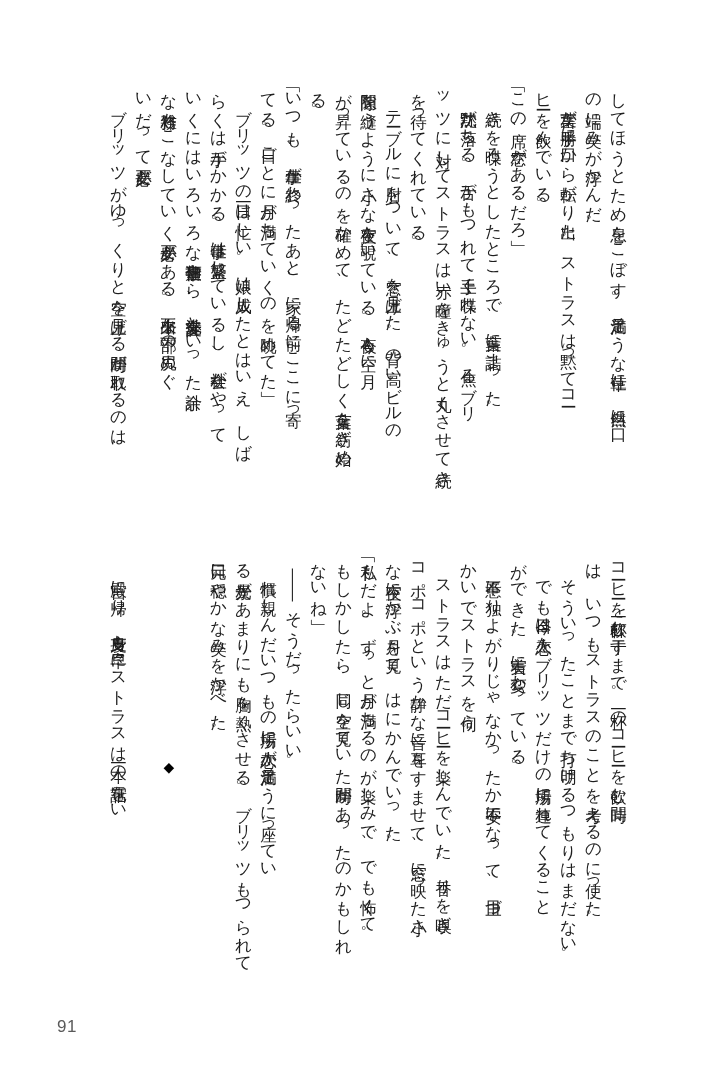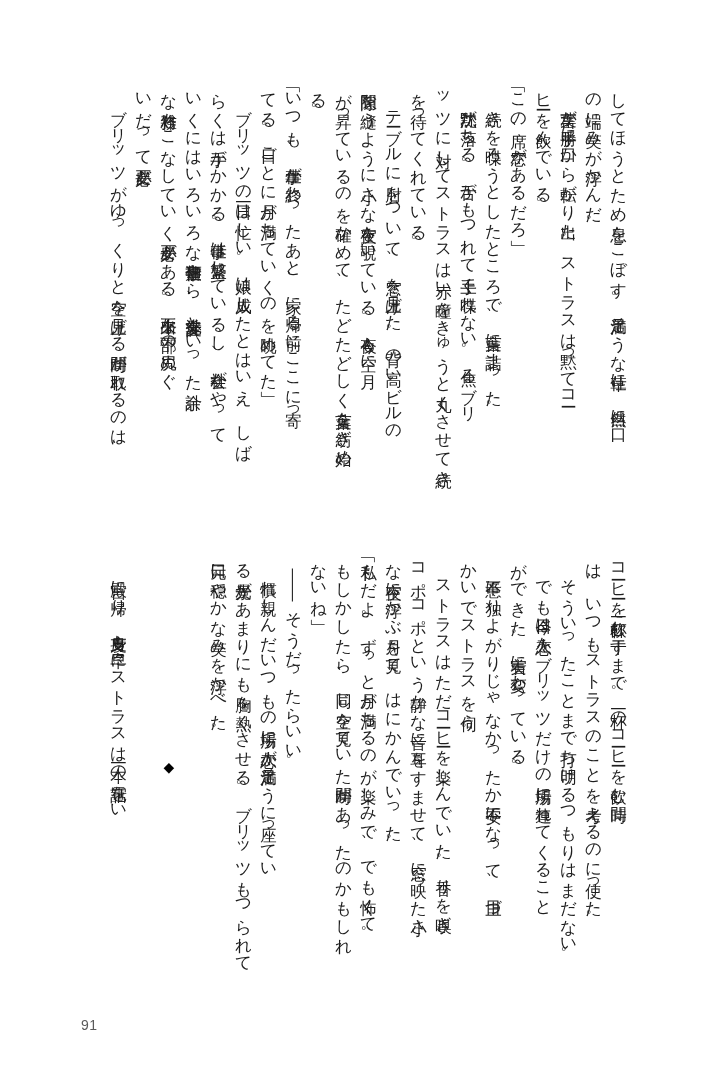--- a/index.html
+++ b/index.html
@@ -38,24 +38,23 @@
       text-align: center;
       font-family: "DejaVu Sans", sans-serif;
       font-size: 14px;
       color: #000;
     }
     .page-number {
       position: absolute;
       left: 57px;
       top: 1017px;
       font-family: "Liberation Sans", sans-serif;
-      font-size: 14px;
+      font-size: 17px;
       color: #5a5a5a;
       letter-spacing: 0.5px;
-      margin-left: 24px;
     }
   </style>
 </head>
 <body>
 
 <div class="page">
 
   <div class="text-block upper">
     <div class="col">してほうとため息をこぼす。満足そうな仕草に、自然に口</div>
     <div class="col">の端に笑みが浮かんだ。</div>

